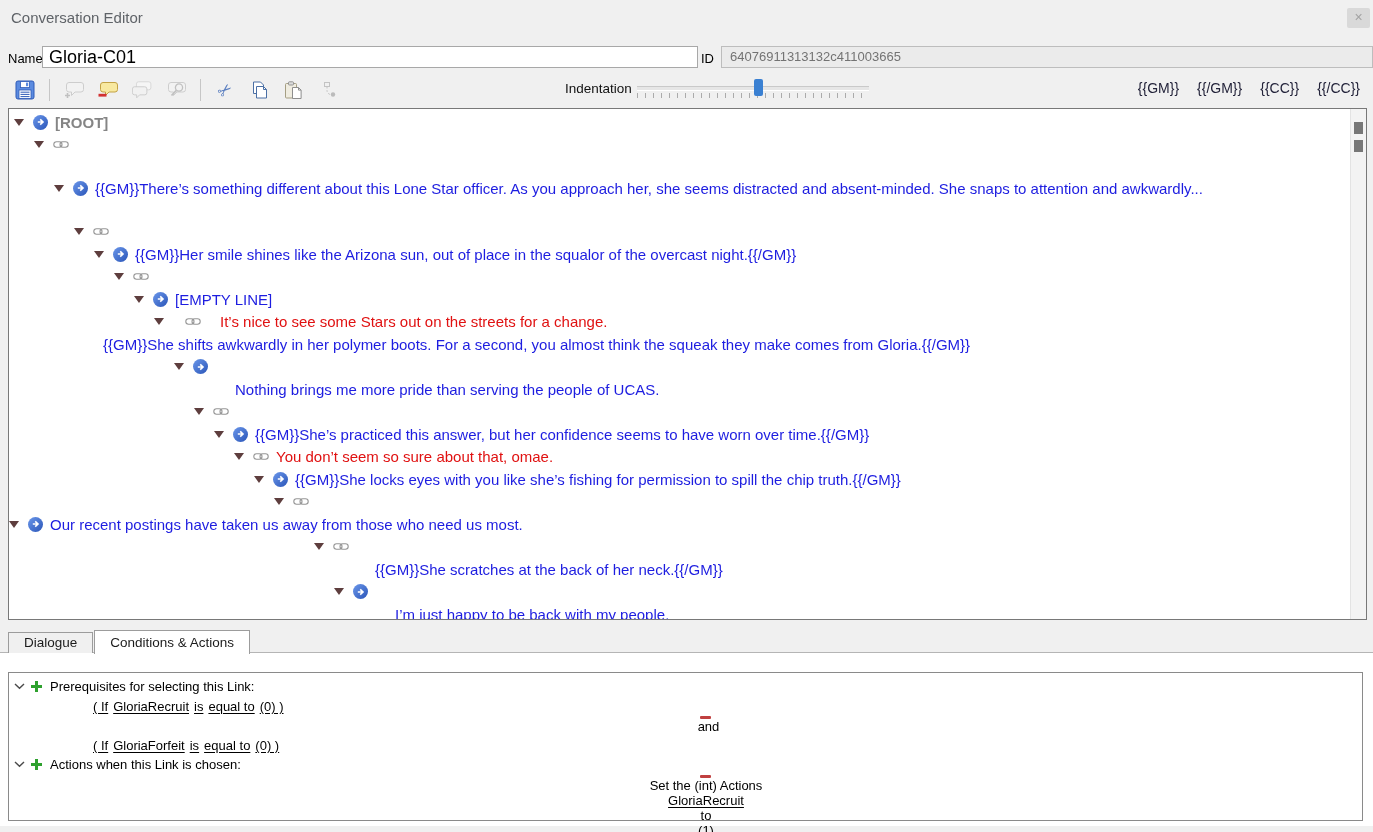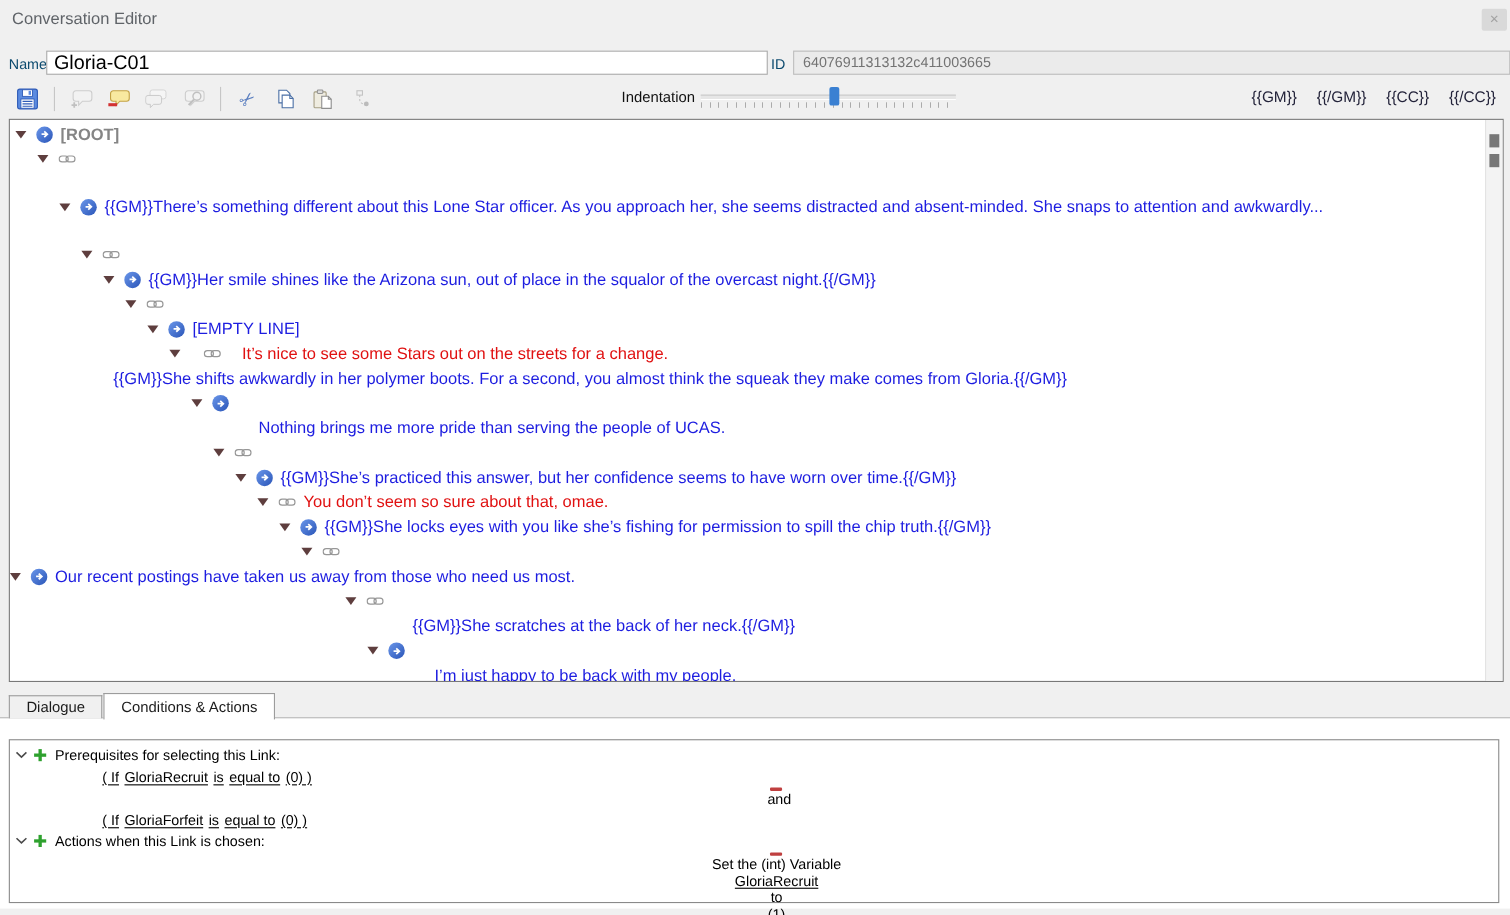--- a/index.html
+++ b/index.html
@@ -5,21 +5,21 @@
   html,body{margin:0;padding:0;}
   body{
     width:1373px;height:832px;position:relative;overflow:hidden;
     background:#f0f0f0;font-family:"Liberation Sans",sans-serif;color:#000;
   }
   
   .window-title{position:absolute;left:11px;top:9px;font-size:15px;color:#5f6368;}
   .close-btn{position:absolute;left:1347px;top:8px;width:23px;height:20px;background:#d9d9d9;
     color:#a3a3a3;font-size:14px;line-height:19px;text-align:center;border-radius:2px;cursor:default;}
   
-  .field-label{position:absolute;font-size:13px;color:#0c4a6e;}
+  .field-label{position:absolute;font-size:13px;color:#000000;}
   #name-label{left:8px;top:51px;}
   #id-label{left:701px;top:51px;}
   .name-input{position:absolute;left:42px;top:46px;width:642px;height:20px;border:1px solid #a8a8a8;
     background:#fff;font-family:"Liberation Sans",sans-serif;font-size:18px;padding:0 6px;outline:none;}
   .id-box{position:absolute;left:721px;top:46px;width:634px;height:20px;border:1px solid #bdbdbd;
     background:#ebebeb;color:#737373;font-size:13px;line-height:20px;padding:0 8px;}
   
   .toolbar{position:absolute;left:8px;top:76px;height:28px;display:flex;align-items:center;}
   .tb-group{display:flex;align-items:center;}
   .tb-btn{width:26px;height:24px;margin:0 4px;display:flex;align-items:center;justify-content:center;}
@@ -383,19 +383,19 @@
         <span class="chev">
           <svg width="11" height="7" viewBox="0 0 11 7">
             <polyline points="1,1 5.5,5.3 10,1" fill="none" stroke="#4a4a4a" stroke-width="1.4"></polyline>
           </svg>
         </span>
         <span class="plus"></span>
         <span>Actions when this Link is chosen:</span>
       </div>
       <div class="cline pad-op">
         <span class="minus"></span>
-        <span class="seg">Set the (int) Variable</span>
+        <span class="seg">Set the (int) Actions</span>
         <span class="seg u">GloriaRecruit</span>
         <span class="seg">to</span>
         <span class="seg u">(1)</span>
       </div>
     </div>
 </div>
 
 </body></html>

